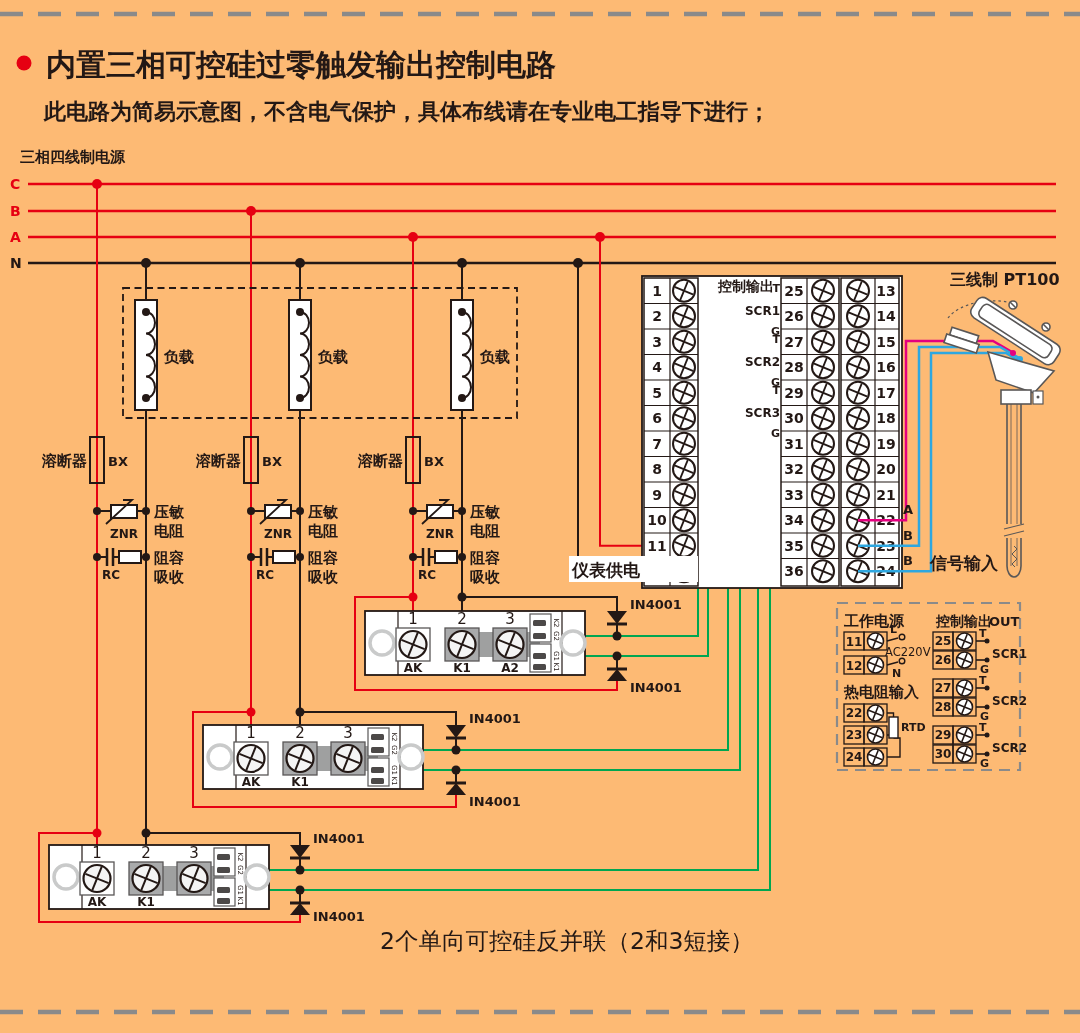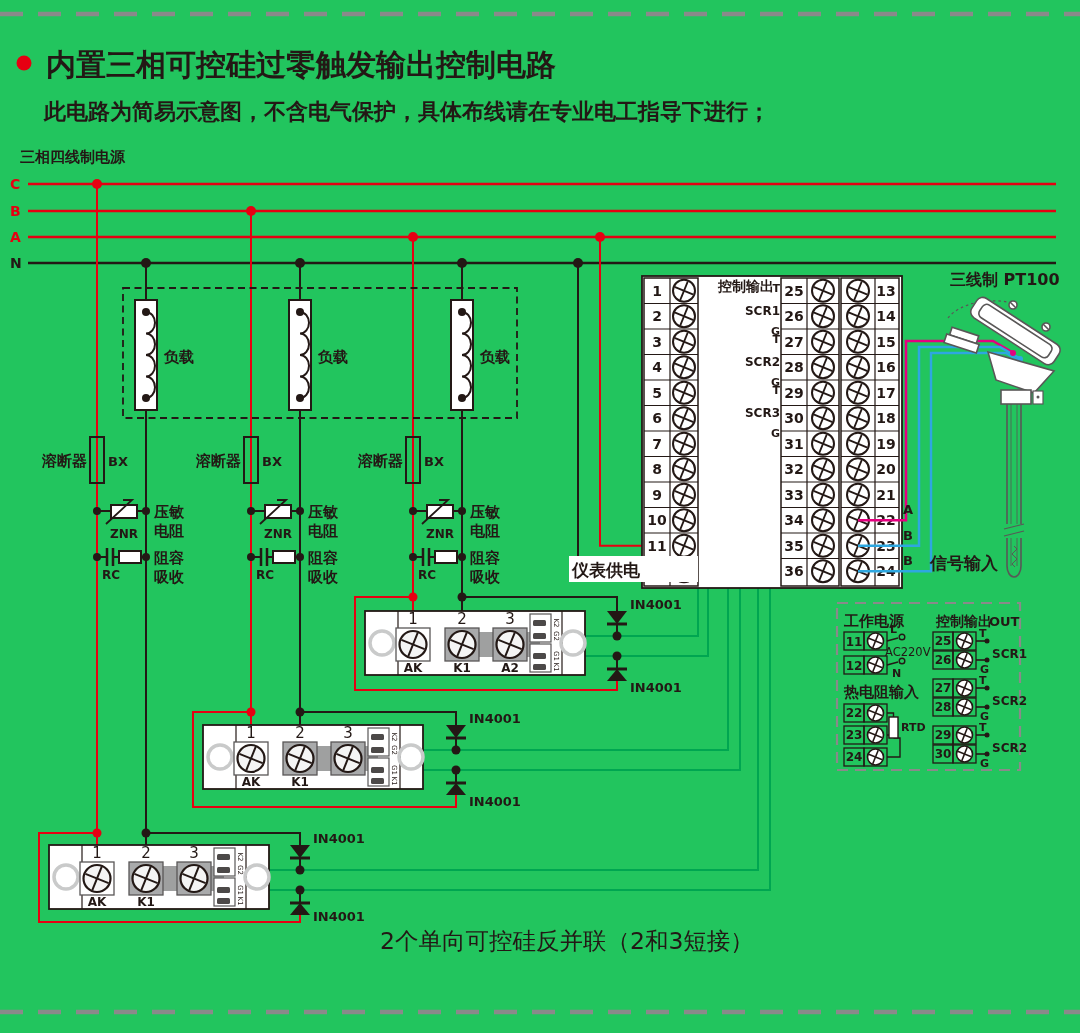--- a/index.html
+++ b/index.html
@@ -1,16 +1,16 @@
 <!DOCTYPE html>
 <html><head>
 <meta charset="utf-8">
 <style>
   html,body{margin:0;padding:0;background:#fff;}
-  .stage{position:relative;width:1080px;height:1033px;background:#22c55e;overflow:hidden;
+  .stage{position:relative;width:1080px;height:1033px;background:#fdba74;overflow:hidden;
          font-family:"DejaVu Sans","Liberation Sans",sans-serif;}
   svg text{font-family:"DejaVu Sans","Liberation Sans",sans-serif;fill:#231815;}
   .t-title{font-size:30px;font-weight:bold;}
   .t-sub{font-size:22px;font-weight:bold;}
   .t-h15{font-size:15px;font-weight:bold;}
   .t-h14{font-size:14px;font-weight:bold;}
   .t-h13{font-size:13px;font-weight:bold;}
   .t-h12{font-size:12px;font-weight:bold;}
   .t-h11{font-size:11px;font-weight:bold;}
   .t-num{font-size:14px;font-weight:bold;text-anchor:middle;}

